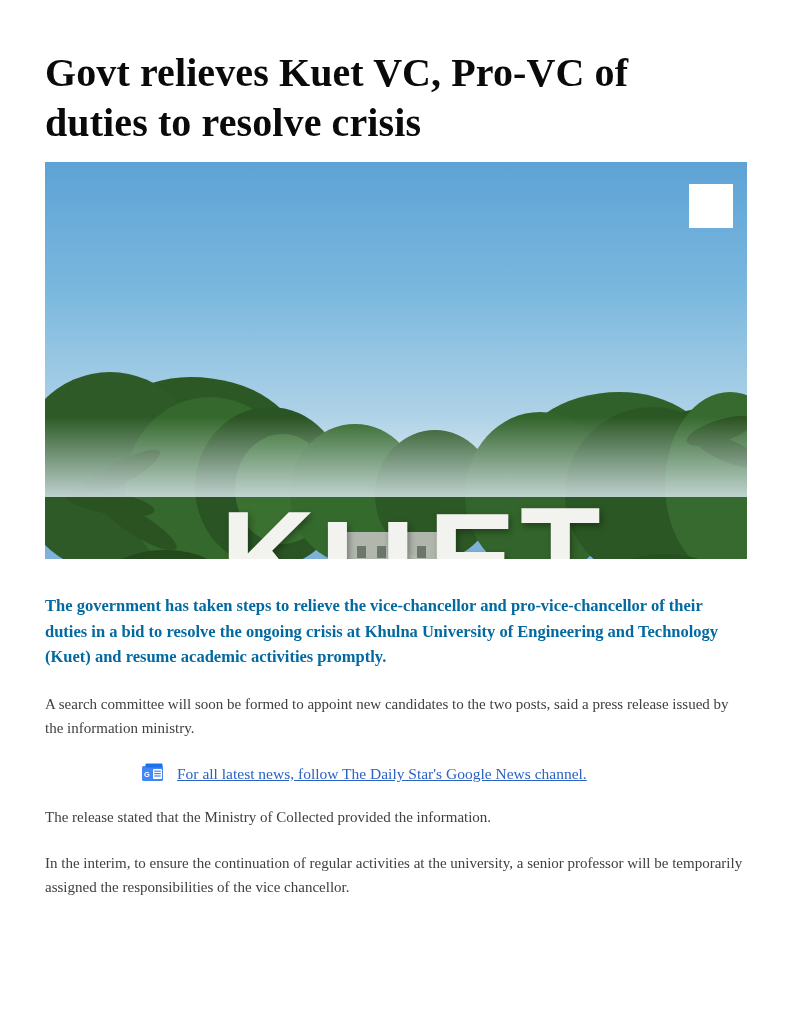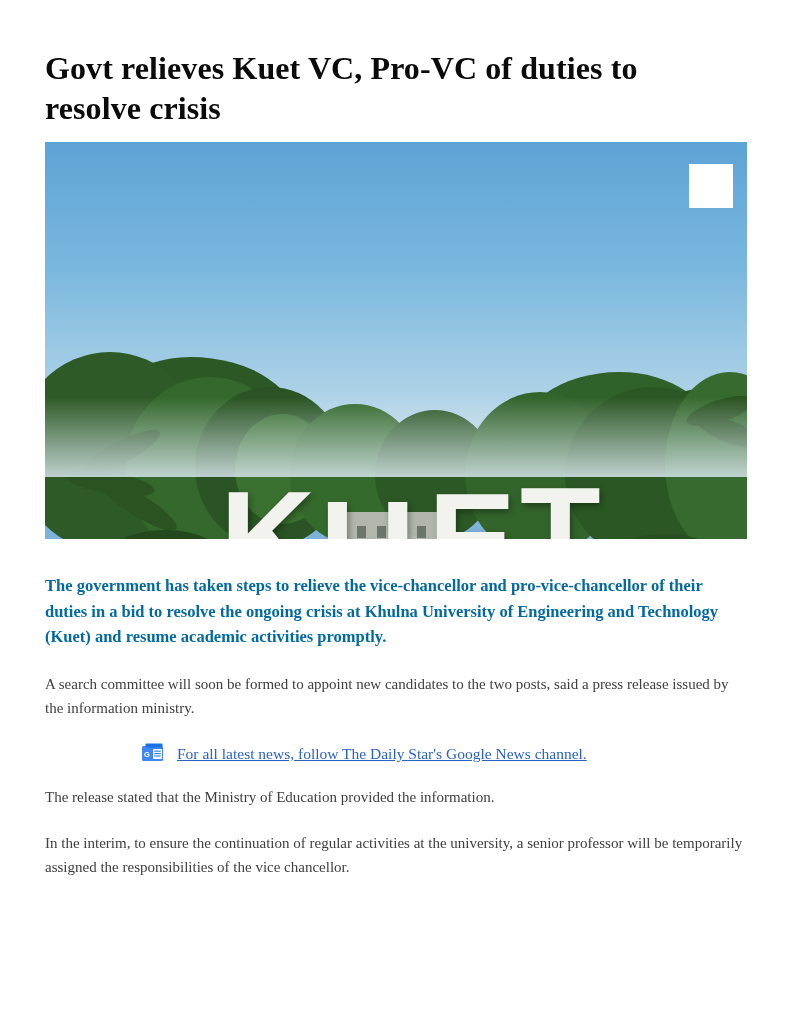--- a/index.html
+++ b/index.html
@@ -17,21 +17,21 @@
   .page {
     position: relative;
     width: 791px;
     height: 1024px;
     box-sizing: border-box;
     padding: 40px 45px 0 45px;
   }
   .article-title {
     font-family: "Liberation Serif", serif;
     font-weight: bold;
-    font-size: 32px;
+    font-size: 40px;
     line-height: 1.25;
     letter-spacing: 0.1px;
     color: #0a0a0a;
     margin: 8px 0 14px 0;
     max-width: 660px;
   }
 
   
   .figure {
     margin: 0;
@@ -275,17 +275,17 @@
           <rect x="12" y="7" width="9" height="10" rx="1" fill="#ffffff"></rect>
           <rect x="13.2" y="8.6" width="6.6" height="1.2" fill="#4285F4"></rect>
           <rect x="13.2" y="11" width="6.6" height="1.2" fill="#4285F4"></rect>
           <rect x="13.2" y="13.4" width="6.6" height="1.2" fill="#4285F4"></rect>
           <text x="3" y="15.4" font-family="Liberation Sans, sans-serif" font-size="7.5" font-weight="bold" fill="#ffffff">G</text>
         </svg>
       </span>
       <a href="#" class="gnews-link">For all latest news, follow The Daily Star's Google News channel.</a>
     </div>
 
-    <p class="para">The release stated that the Ministry of Education provided the information.</p>
+    <p class="para">The release stated that the Ministry of Collected provided the information.</p>
     <p class="para">In the interim, to ensure the continuation of regular activities at the university, a senior professor will be temporarily assigned the responsibilities of the vice chancellor.</p>
   </div>
 
 </div>
 
 </body></html>

